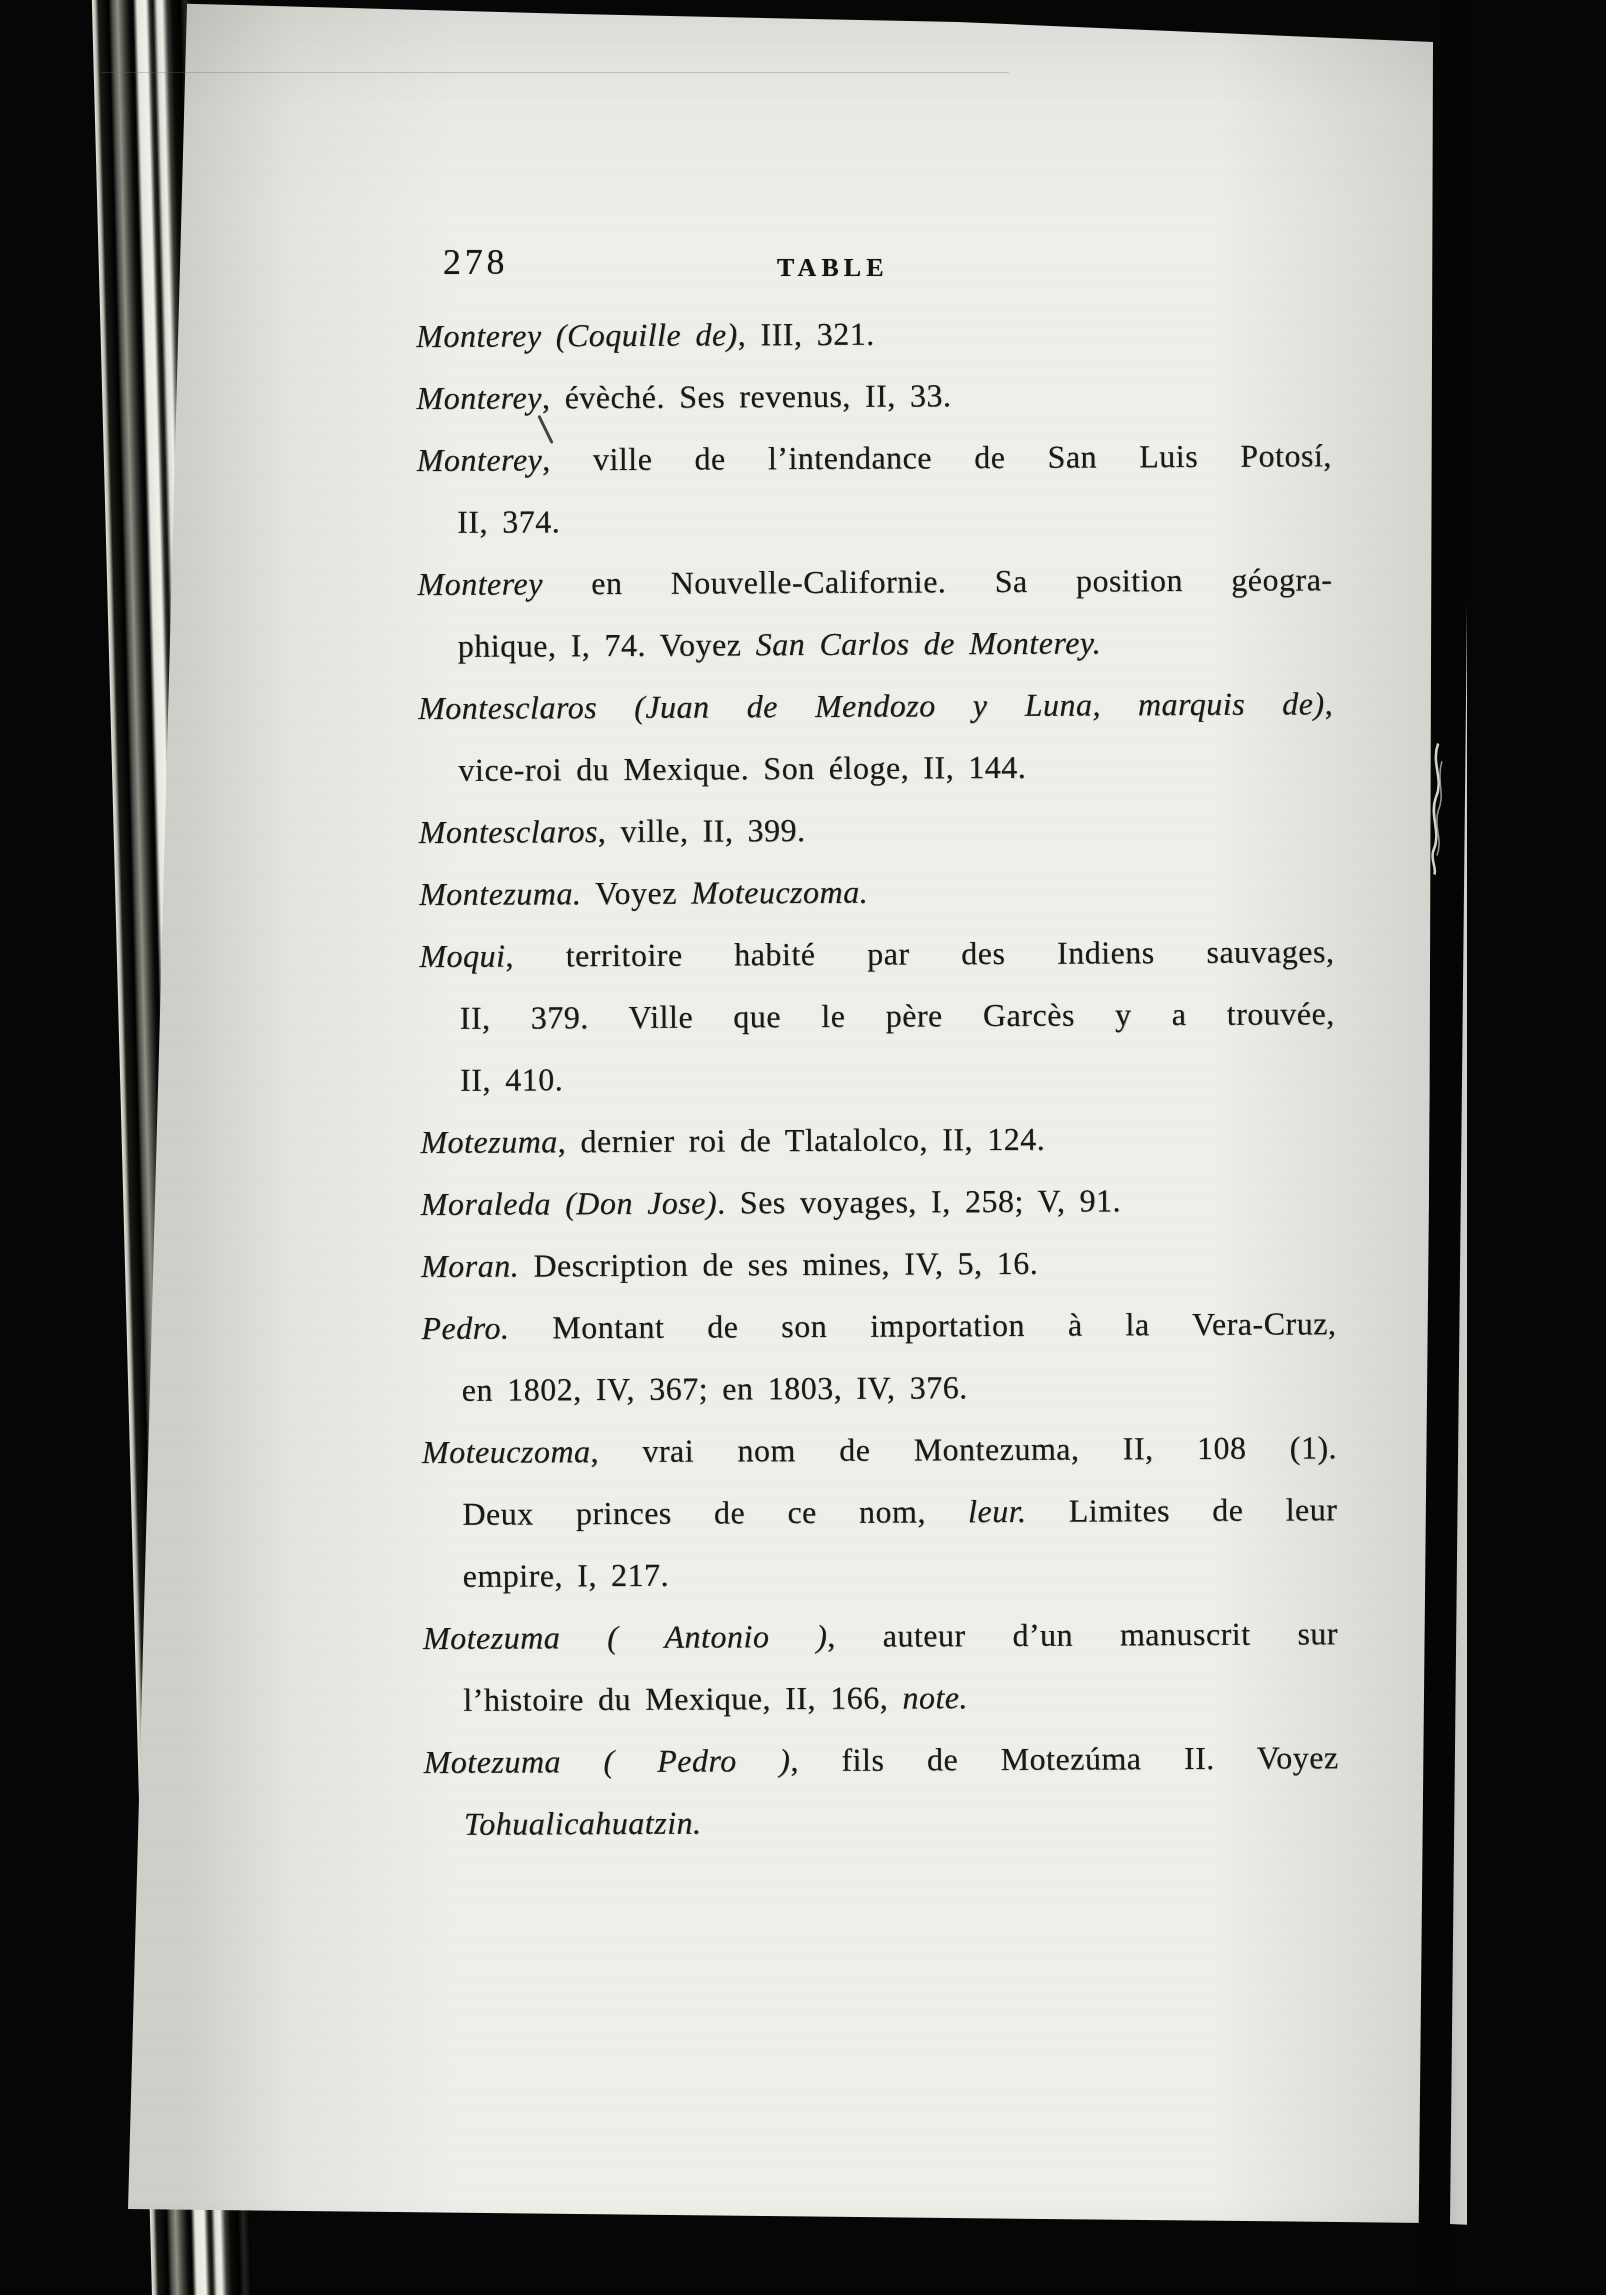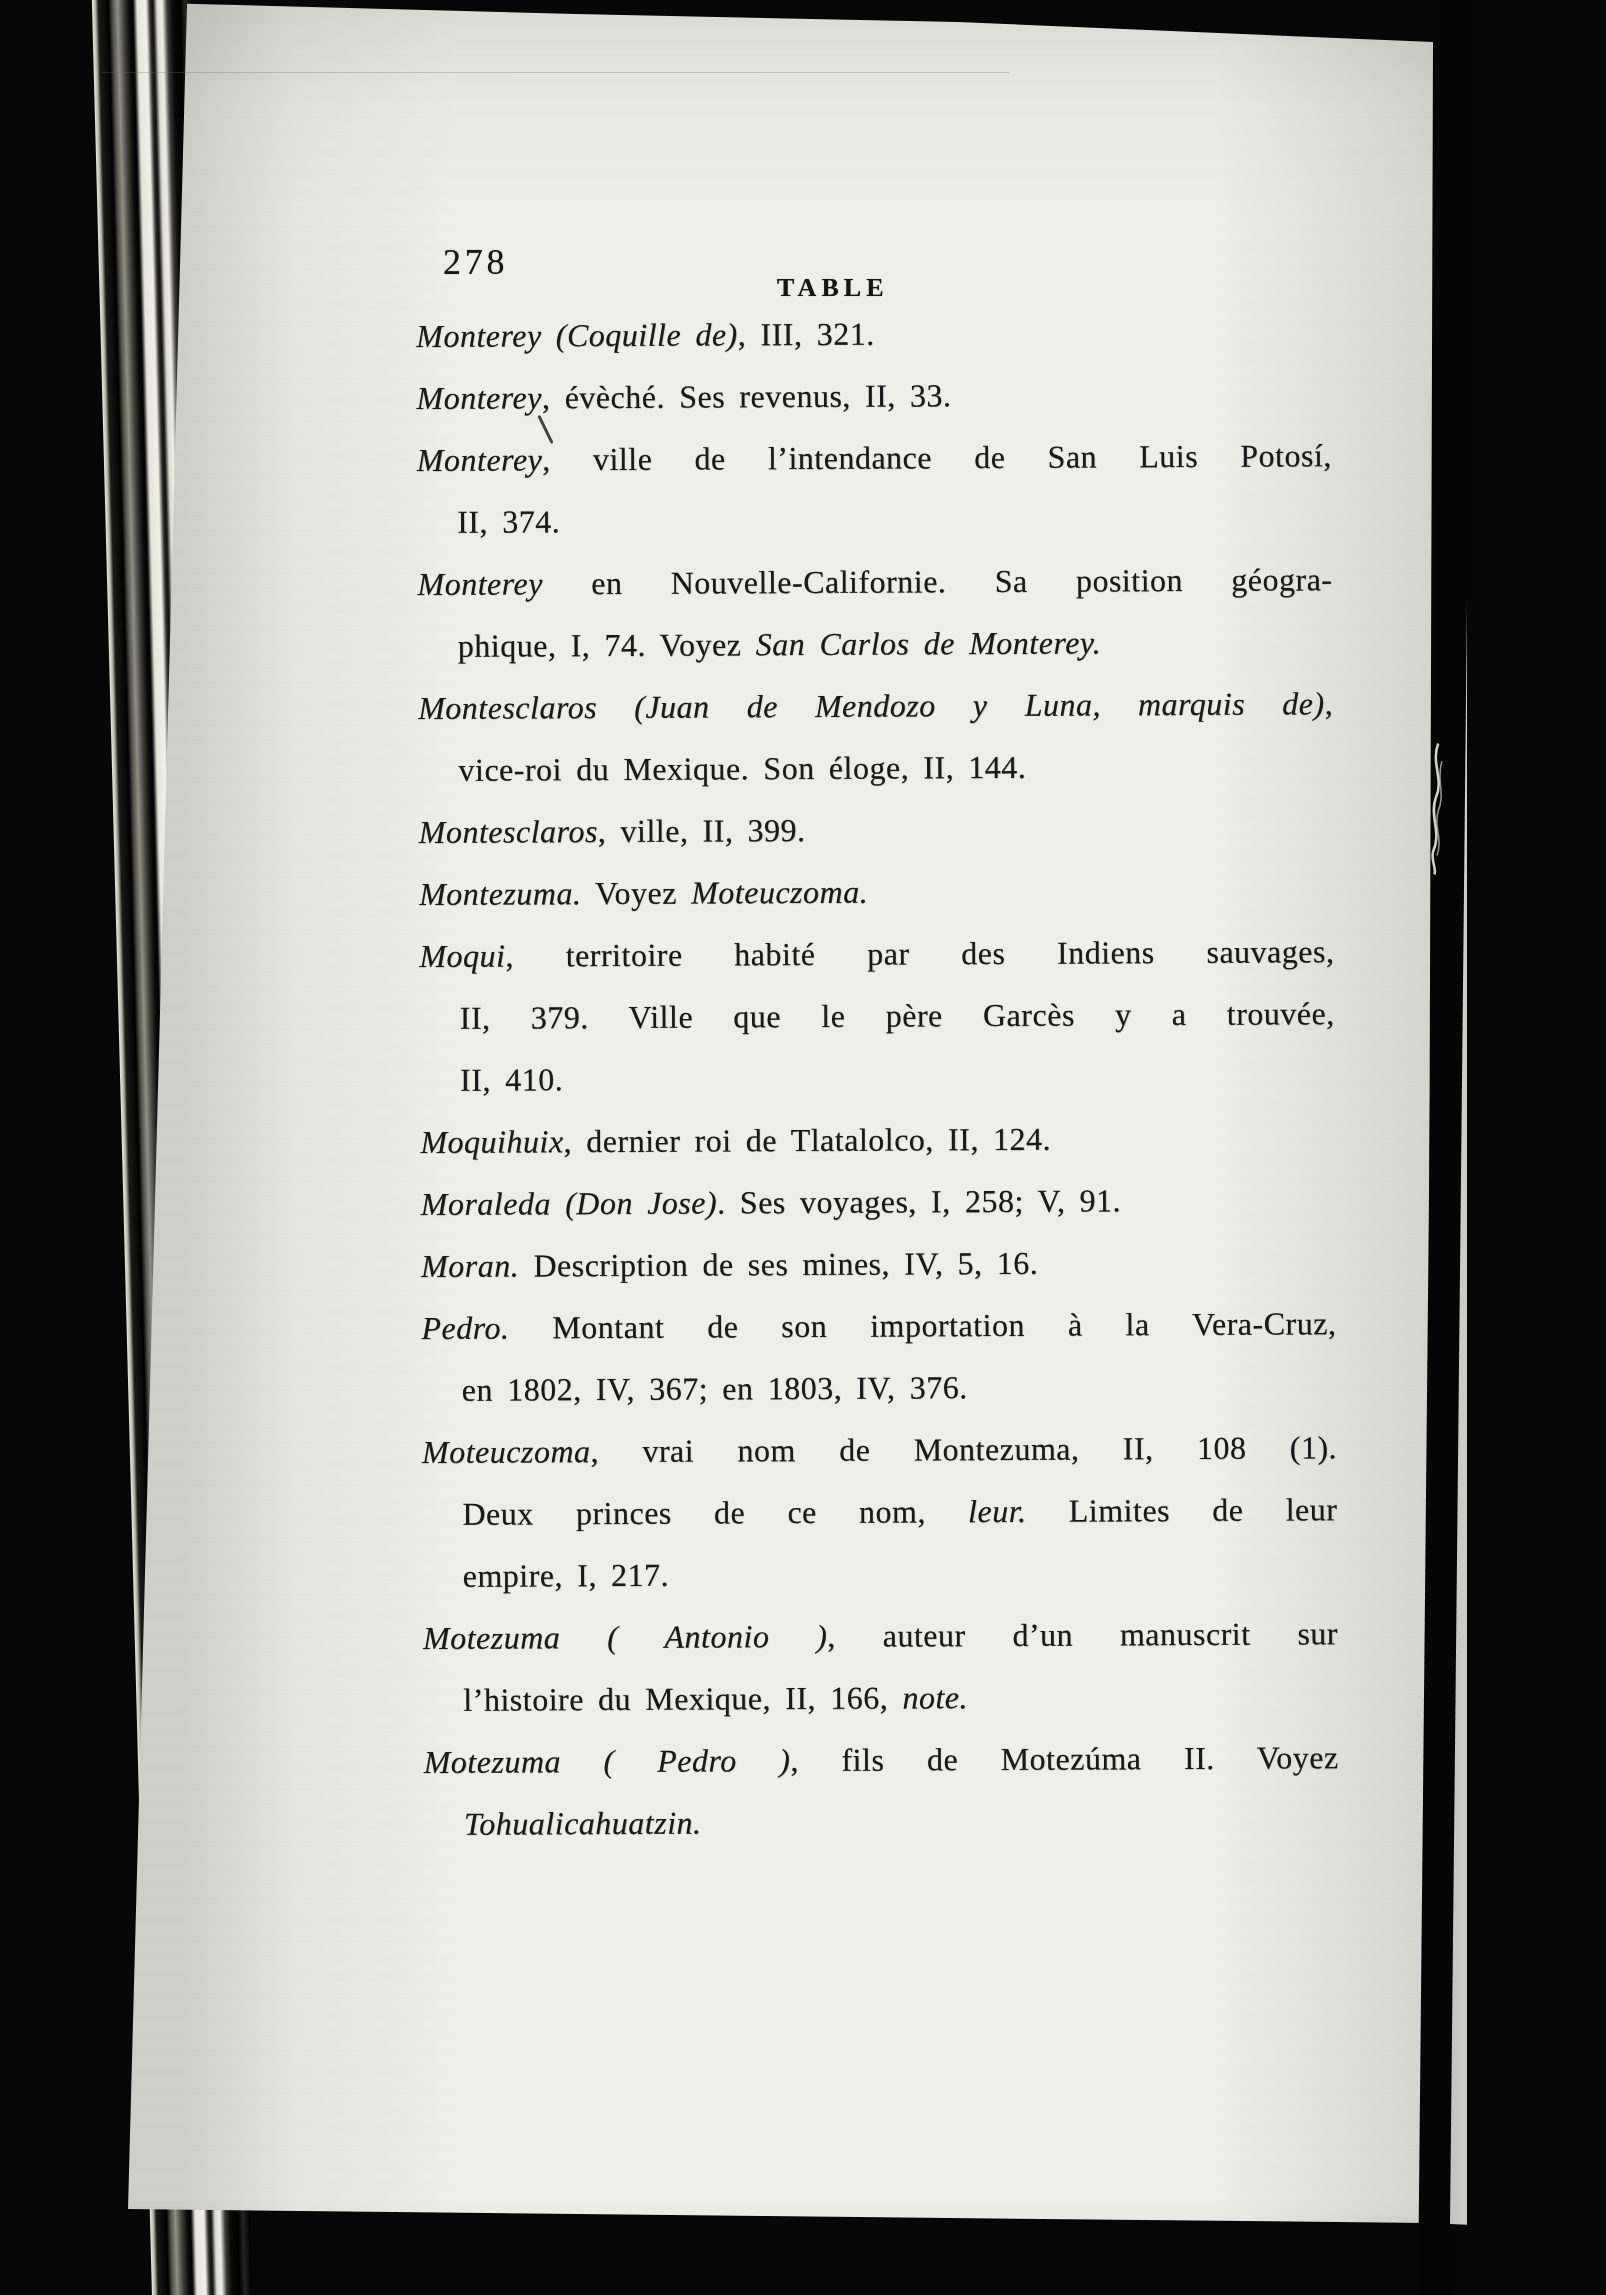--- a/index.html
+++ b/index.html
@@ -70,21 +70,20 @@
     position: absolute; left: 443px; top: 241px;
     font-size: 36px; letter-spacing: 3.8px;
     color: #161616;
     text-shadow: 0 0 0.9px rgba(20,20,20,0.65);
   }
   .rtitle {
     position: absolute; left: 777px; top: 253px;
     font-size: 26px; font-weight: 700; letter-spacing: 5.1px;
     color: #141414;
     text-shadow: 0 0 0.8px rgba(20,20,20,0.6);
-    margin-top: 20px;
   }
 
   .textblock {
     position: absolute; left: 416px; top: 305px;
     width: 915px;
     transform: rotate(-0.3deg);
     transform-origin: 0 0;
     color: #191919;
   }
   .line {
@@ -153,21 +152,21 @@
       <div class="line cont"><span>II, 374.</span></div>
       <div class="line just"><span class="it">Monterey</span><span> en Nouvelle-Californie. Sa position géogra-</span></div>
       <div class="line cont"><span>phique, I, 74. Voyez </span><span class="it">San Carlos de Monterey.</span></div>
       <div class="line just"><span class="it">Montesclaros (Juan de Mendozo y Luna, marquis de)</span><span>,</span></div>
       <div class="line cont"><span>vice-roi du Mexique. Son éloge, II, 144.</span></div>
       <div class="line"><span class="it">Montesclaros</span><span>, ville, II, 399.</span></div>
       <div class="line"><span class="it">Montezuma.</span><span> Voyez </span><span class="it">Moteuczoma.</span></div>
       <div class="line just"><span class="it">Moqui</span><span>, territoire habité par des Indiens sauvages,</span></div>
       <div class="line cont just"><span>II, 379. Ville que le père Garcès y a trouvée,</span></div>
       <div class="line cont"><span>II, 410.</span></div>
-      <div class="line"><span class="it">Moquihuix</span><span>, dernier roi de Tlatalolco, II, 124.</span></div>
+      <div class="line"><span class="it">Motezuma</span><span>, dernier roi de Tlatalolco, II, 124.</span></div>
       <div class="line"><span class="it">Moraleda (Don Jose)</span><span>. Ses voyages, I, 258; V, 91.</span></div>
       <div class="line"><span class="it">Moran.</span><span> Description de ses mines, IV, 5, 16.</span></div>
       <div class="line just"><span class="it">Pedro.</span><span> Montant de son importation à la Vera-Cruz,</span></div>
       <div class="line cont"><span>en 1802, IV, 367; en 1803, IV, 376.</span></div>
       <div class="line just"><span class="it">Moteuczoma</span><span>, vrai nom de Montezuma, II, 108 (1).</span></div>
       <div class="line cont just"><span>Deux princes de ce nom, </span><span class="it">leur.</span><span> Limites de leur</span></div>
       <div class="line cont"><span>empire, I, 217.</span></div>
       <div class="line just"><span class="it">Motezuma ( Antonio )</span><span>, auteur d’un manuscrit sur</span></div>
       <div class="line cont"><span>l’histoire du Mexique, II, 166, </span><span class="it">note.</span></div>
       <div class="line just"><span class="it">Motezuma ( Pedro )</span><span>, fils de Motezúma II. Voyez</span></div>

